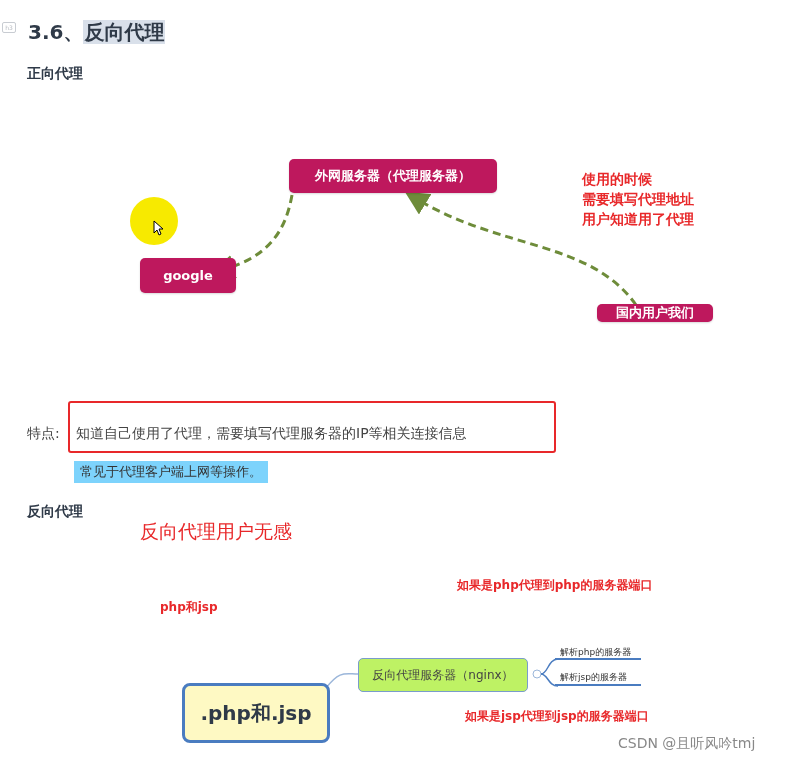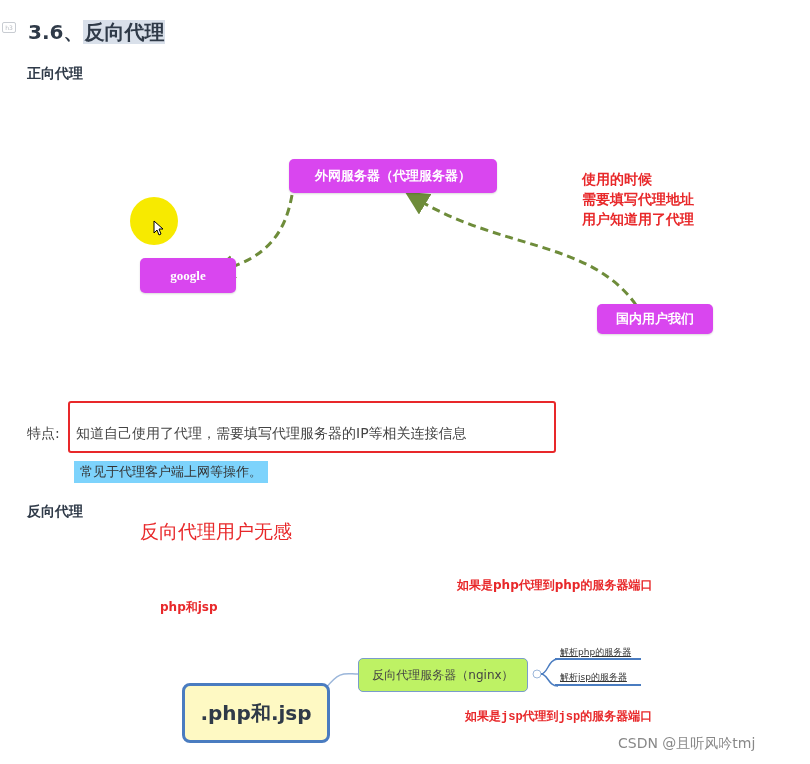--- a/index.html
+++ b/index.html
@@ -17,23 +17,23 @@
     }
     .title {
       left: 28px; top: 17px; font-size: 20px; font-weight: bold; color: #2f3a48;
       line-height: 30px; white-space: nowrap;
     }
     .title .hl { background: #d9e0ea; padding: 0 1px; }
     .subhead {
       font-size: 14px; font-weight: bold; color: #2f3a48; white-space: nowrap;
     }
     .node {
-      background: #d946ef; color: #fff; font-weight: bold; font-size: 13px;
+      background: #be185d; color: #fff; font-weight: bold; font-size: 13px;
       border-radius: 5px; display: flex; align-items: center; justify-content: center;
-      white-space: nowrap; box-shadow: 0 1px 2px rgba(0,0,0,0.15); font-family: Liberation Serif, serif;
+      white-space: nowrap; box-shadow: 0 1px 2px rgba(0,0,0,0.15);
     }
     .red-note {
       color: #e8282a; font-weight: bold; font-size: 14px; line-height: 20px;
       white-space: nowrap;
     }
     .cursor-halo {
       left: 130px; top: 197px; width: 48px; height: 48px; border-radius: 50%;
       background: #f7ea00;
     }
     .feature-label { left: 27px; top: 425px; font-size: 14px; color: #444; white-space: nowrap; }
@@ -55,21 +55,21 @@
       border: 3px solid #4a7cc0; border-radius: 8px; background: #fef9c3;
       display: flex; align-items: center; justify-content: center;
       font-size: 20px; font-weight: bold; color: #2f3a48;
     }
     .nginx-node {
       left: 358px; top: 658px; width: 168px; height: 32px;
       border: 1px solid #7a9ccc; border-radius: 5px; background: #bef264;
       display: flex; align-items: center; justify-content: center;
       font-size: 12px; color: #444; white-space: nowrap;
     }
-    .leaf { font-size: 9px; color: #333; white-space: nowrap; text-decoration: underline; }
+    .leaf { font-size: 9px; color: #333; white-space: nowrap; }
     .leaf-line { height: 2px; background: #4a7cc0; }
     .watermark {
       left: 618px; top: 735px; font-size: 14px; color: #888; white-space: nowrap;
     }
   </style>
 </head>
 <body>
 
 <div class="abs h3-badge">h3</div>
 <div class="abs title">
@@ -83,21 +83,21 @@
     <marker id="ah" markerWidth="8" markerHeight="8" refX="4" refY="4" orient="auto">
       <path d="M0,0 L8,4 L0,8 Z" fill="#6e8c3a"></path>
     </marker>
   </defs>
   <path d="M292,195 C285,235 265,258 222,270" fill="none" stroke="#6e8c3a" stroke-width="3" stroke-dasharray="8,5" marker-end="url(#ah)"></path>
   <path d="M636,305 C590,240 500,250 415,198" fill="none" stroke="#6e8c3a" stroke-width="3" stroke-dasharray="8,5" marker-end="url(#ah)"></path>
 </svg>
 
 <div class="abs node" style="left:289px; top:159px; width:208px; height:34px;">外网服务器（代理服务器）</div>
 <div class="abs node" style="left:140px; top:258px; width:96px; height:35px;">google</div>
-<div class="abs node" style="left:597px; top:304px; width:116px; height:30px;">国内用户我们</div>
+<div class="abs node" style="left:597px; top:304px; width:116px; height:18px;">国内用户我们</div>
 
 <div class="abs red-note" style="left:582px; top:169px;">
   <div>使用的时候</div>
   <div>需要填写代理地址</div>
   <div>用户知道用了代理</div>
 </div>
 
 <div class="abs cursor-halo"></div>
 <svg class="abs" style="left:153px; top:220px;" width="12" height="16">
   <path d="M1,1 L1,13 L4,10 L6,15 L8,14 L6,9 L10,9 Z" fill="#fff" stroke="#000" stroke-width="1"></path>
@@ -106,21 +106,21 @@
 <div class="abs feature-label">特点:</div>
 <div class="abs feature-box"></div>
 <div class="abs feature-text">知道自己使用了代理，需要填写代理服务器的IP等相关连接信息</div>
 <div class="abs feature-note">常见于代理客户端上网等操作。</div>
 
 <div class="abs subhead" style="left:27px; top:503px;">反向代理</div>
 <div class="abs reverse-red">反向代理用户无感</div>
 
 <div class="abs small-red" style="left:160px; top:599px;">php和jsp</div>
 <div class="abs small-red" style="left:457px; top:577px;">如果是php代理到php的服务器端口</div>
-<div class="abs small-red" style="left:465px; top:708px;font-family:Liberation Mono, monospace;">如果是jsp代理到jsp的服务器端口</div>
+<div class="abs small-red" style="left:465px; top:708px;">如果是jsp代理到jsp的服务器端口</div>
 
 <svg class="abs" style="left:0; top:630px;" width="810" height="110">
   <path d="M326,58 C340,40 345,44 358,44" fill="none" stroke="#9bb6da" stroke-width="1.5"></path>
   <circle cx="537" cy="44" r="4" fill="#fff" stroke="#9bb6da" stroke-width="1"></circle>
   <path d="M541,44 C548,44 548,29 558,29" fill="none" stroke="#4a7cc0" stroke-width="1.5"></path>
   <path d="M541,44 C548,44 548,56 558,56" fill="none" stroke="#4a7cc0" stroke-width="1.5"></path>
 </svg>
 
 <div class="abs php-root">.php和.jsp</div>
 <div class="abs nginx-node">反向代理服务器（nginx）</div>

